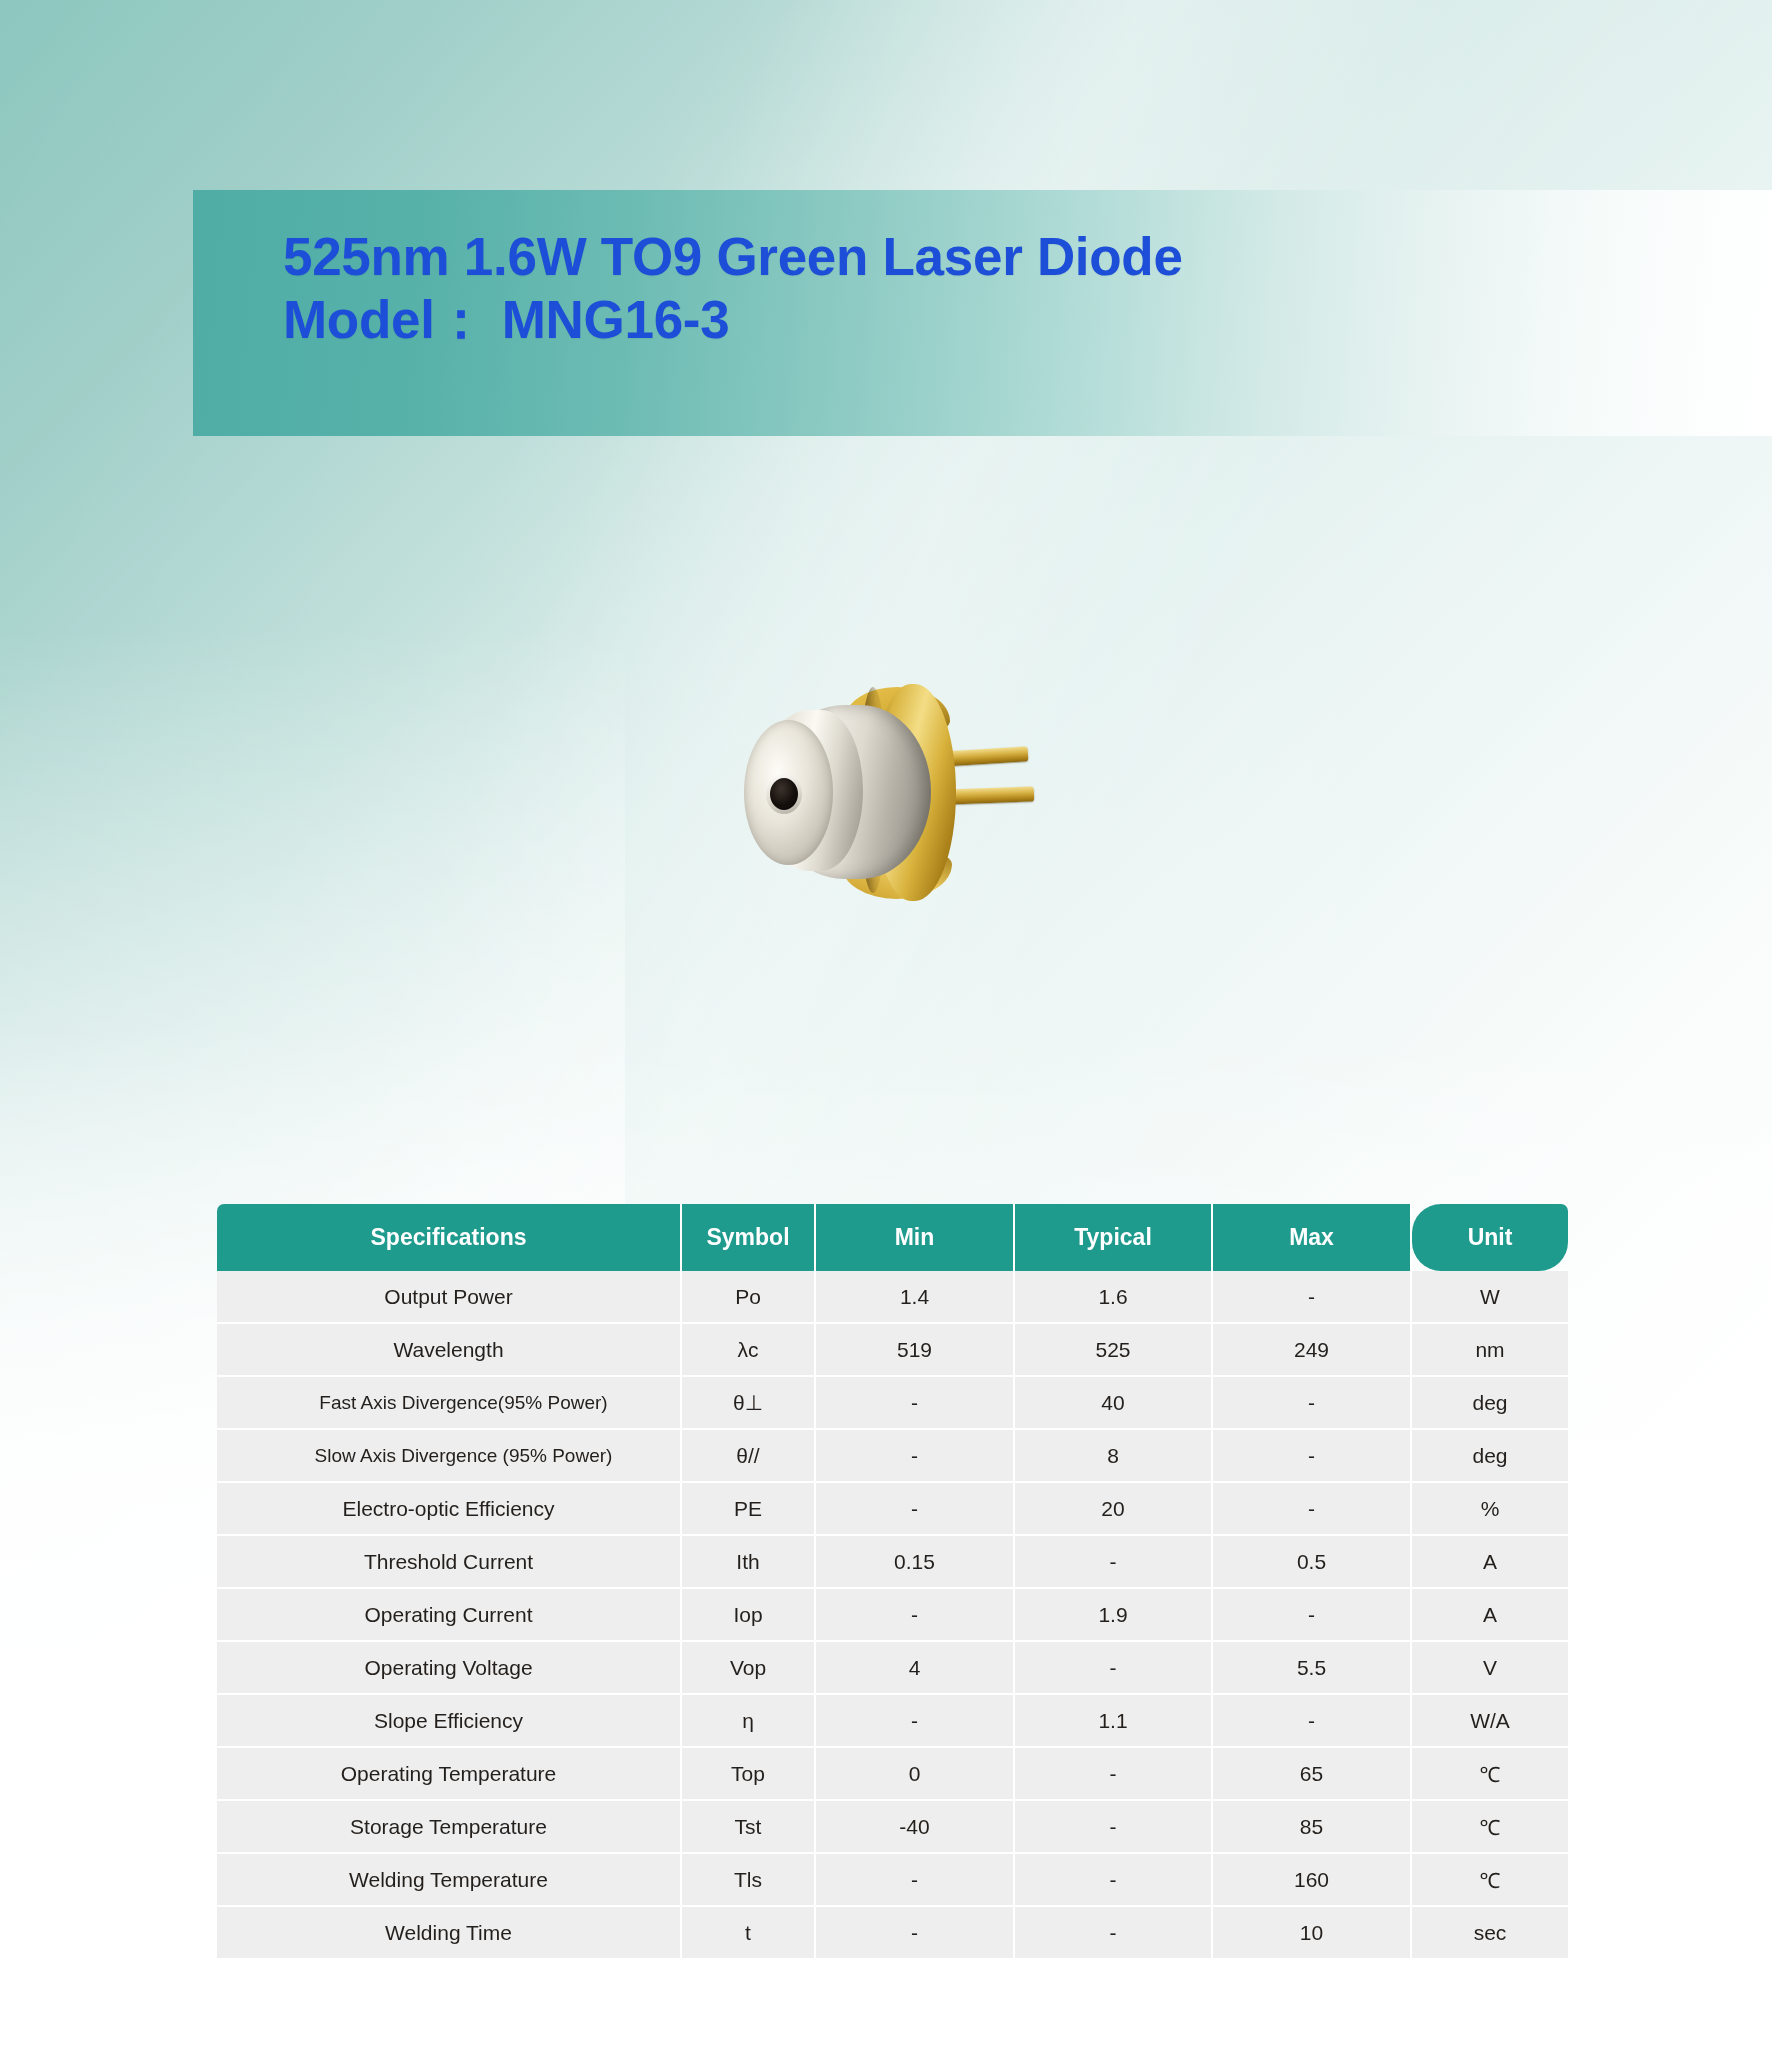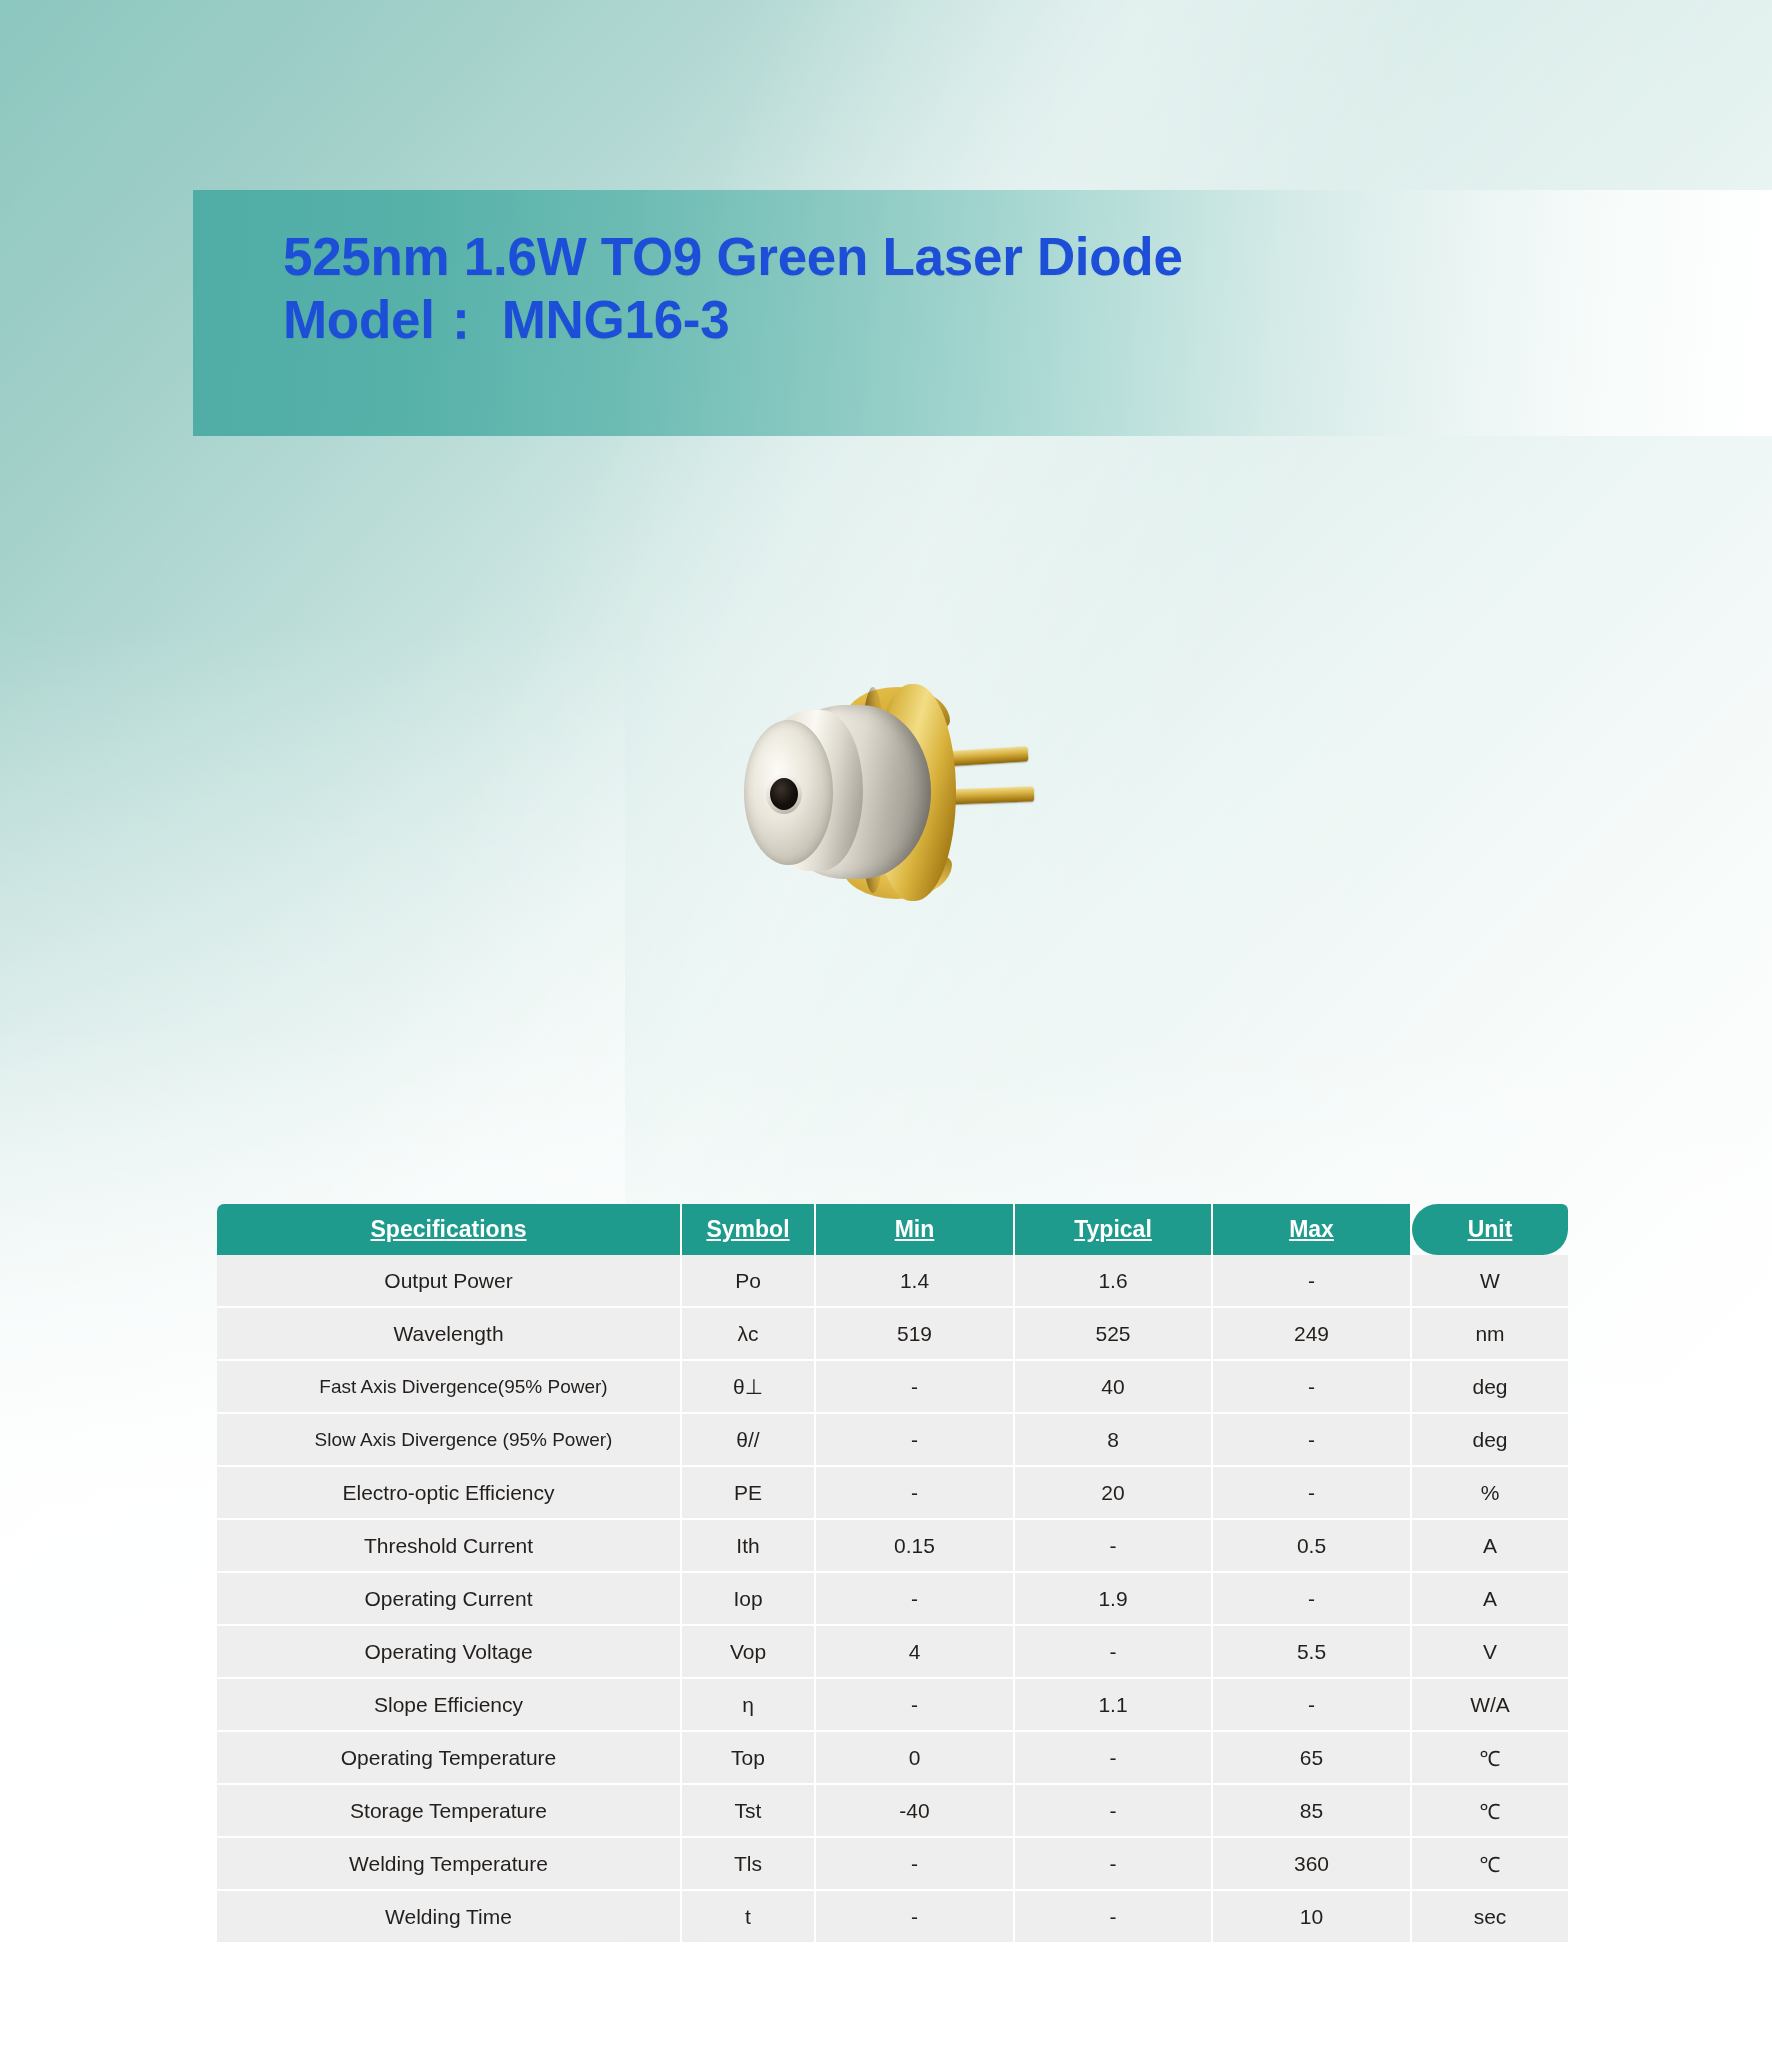--- a/index.html
+++ b/index.html
@@ -156,22 +156,21 @@
     width:1351px;table-layout:fixed;
   }
   table.spec-table th{
     background:#1f9b8e;
     color:#ffffff;
     font-size:23px;
     font-weight:bold;
     height:51px;
     text-align:center;
     border-right:2.1px solid #ffffff;
-    padding:0;
-    text-decoration:underline;
+    padding:8px;
   }
   table.spec-table th:last-child{border-right:none;border-radius:29px;}
   table.spec-table thead tr th:first-child{border-top-left-radius:7px;}
   table.spec-table thead tr th:last-child{border-top-right-radius:7px;}
   table.spec-table td{
     background:#eeeeee;
     color:#231f1c;
     font-size:21px;
     height:51px;
     text-align:center;
@@ -326,21 +325,21 @@
           <td>-40</td>
           <td>-</td>
           <td>85</td>
           <td>℃</td>
         </tr>
         <tr>
           <td class="spec-name">Welding Temperature</td>
           <td>Tls</td>
           <td>-</td>
           <td>-</td>
-          <td>360</td>
+          <td>160</td>
           <td>℃</td>
         </tr>
         <tr>
           <td class="spec-name">Welding Time</td>
           <td>t</td>
           <td>-</td>
           <td>-</td>
           <td>10</td>
           <td>sec</td>
         </tr>

